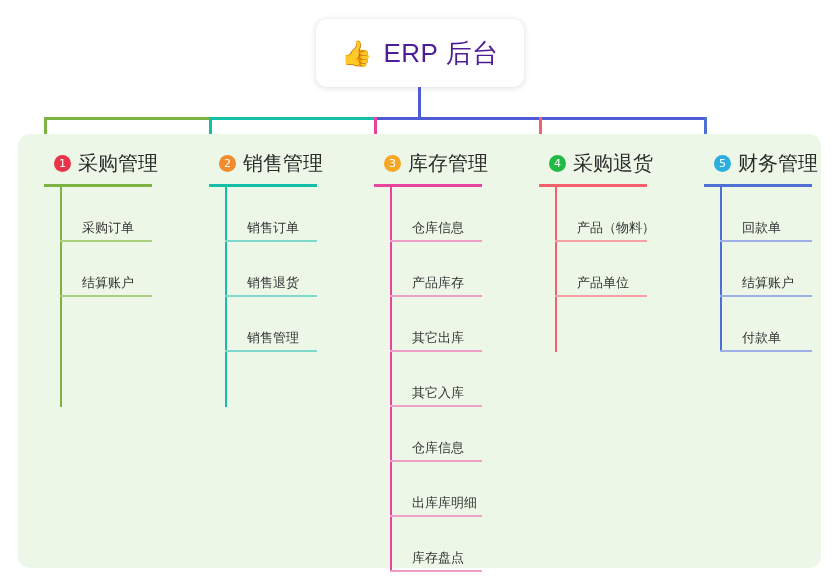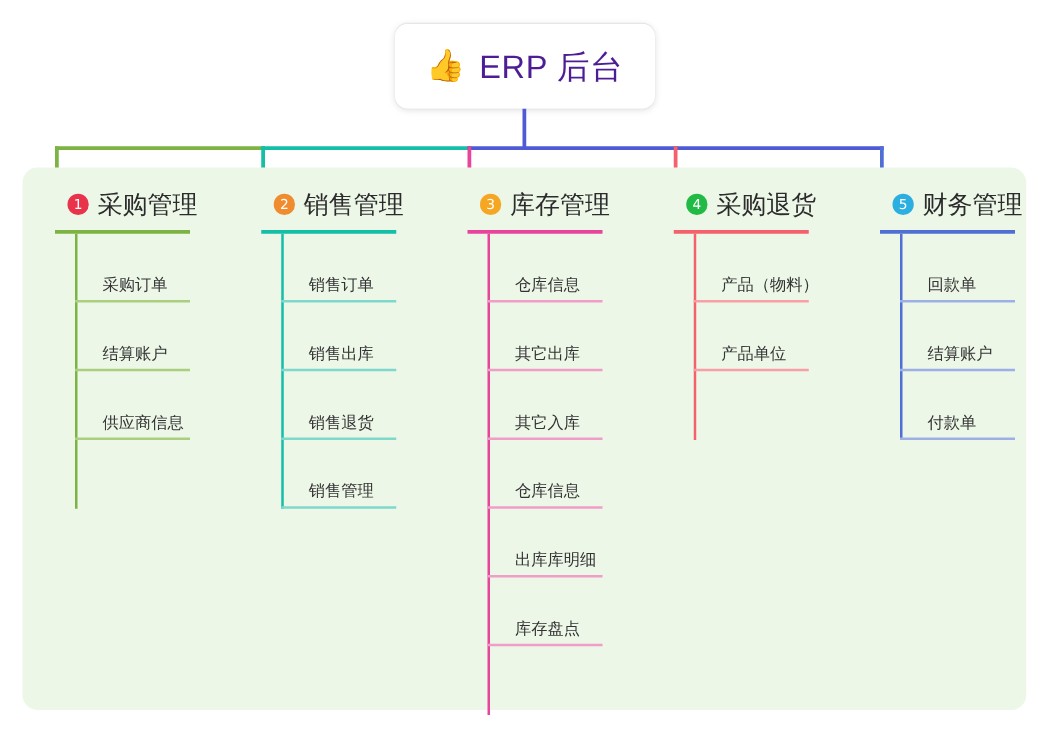--- a/index.html
+++ b/index.html
@@ -108,43 +108,35 @@
           <div class="branch">
             <div class="spine" style="background: rgb(124, 179, 66); height: 220px;"></div>
             <div class="leaf">
               <span class="leaf-text">采购订单</span>
               <div class="leaf-rule" style="background: rgb(169, 207, 127);"></div>
             </div>
             <div class="leaf">
               <span class="leaf-text">结算账户</span>
               <div class="leaf-rule" style="background: rgb(169, 207, 127);"></div>
             </div>
-            <div class="leaf">
-              <span class="leaf-text">供应商信息</span>
-              <div class="leaf-rule" style="background: rgb(169, 207, 127);"></div>
-            </div>
           </div>
         </div>
         <div class="col" style="left: 187px; top: 14px;">
           <div class="col-header">
             <span class="badge" style="background: rgb(240, 139, 46);">2</span>
             <span class="col-title">销售管理</span>
           </div>
           <div class="header-rule" style="width: 108px; margin-left: 4px; background: rgb(19, 191, 166);"></div>
           <div class="branch">
             <div class="spine" style="background: rgb(19, 191, 166); height: 220px;"></div>
             <div class="leaf">
               <span class="leaf-text">销售订单</span>
               <div class="leaf-rule" style="background: rgb(126, 216, 203);"></div>
             </div>
             <div class="leaf">
-              <span class="leaf-text">销售出库</span>
-              <div class="leaf-rule" style="background: rgb(126, 216, 203);"></div>
-            </div>
-            <div class="leaf">
               <span class="leaf-text">销售退货</span>
               <div class="leaf-rule" style="background: rgb(126, 216, 203);"></div>
             </div>
             <div class="leaf">
               <span class="leaf-text">销售管理</span>
               <div class="leaf-rule" style="background: rgb(126, 216, 203);"></div>
             </div>
           </div>
         </div>
         <div class="col" style="left: 352px; top: 14px;">
@@ -153,20 +145,24 @@
             <span class="col-title">库存管理</span>
           </div>
           <div class="header-rule" style="width: 108px; margin-left: 4px; background: rgb(232, 68, 155);"></div>
           <div class="branch">
             <div class="spine" style="background: rgb(232, 68, 155); height: 385px;"></div>
             <div class="leaf">
               <span class="leaf-text">仓库信息</span>
               <div class="leaf-rule" style="background: rgb(240, 158, 200);"></div>
             </div>
             <div class="leaf">
+              <span class="leaf-text">产品库存</span>
+              <div class="leaf-rule" style="background: rgb(240, 158, 200);"></div>
+            </div>
+            <div class="leaf">
               <span class="leaf-text">其它出库</span>
               <div class="leaf-rule" style="background: rgb(240, 158, 200);"></div>
             </div>
             <div class="leaf">
               <span class="leaf-text">其它入库</span>
               <div class="leaf-rule" style="background: rgb(240, 158, 200);"></div>
             </div>
             <div class="leaf">
               <span class="leaf-text">仓库信息</span>
               <div class="leaf-rule" style="background: rgb(240, 158, 200);"></div>

